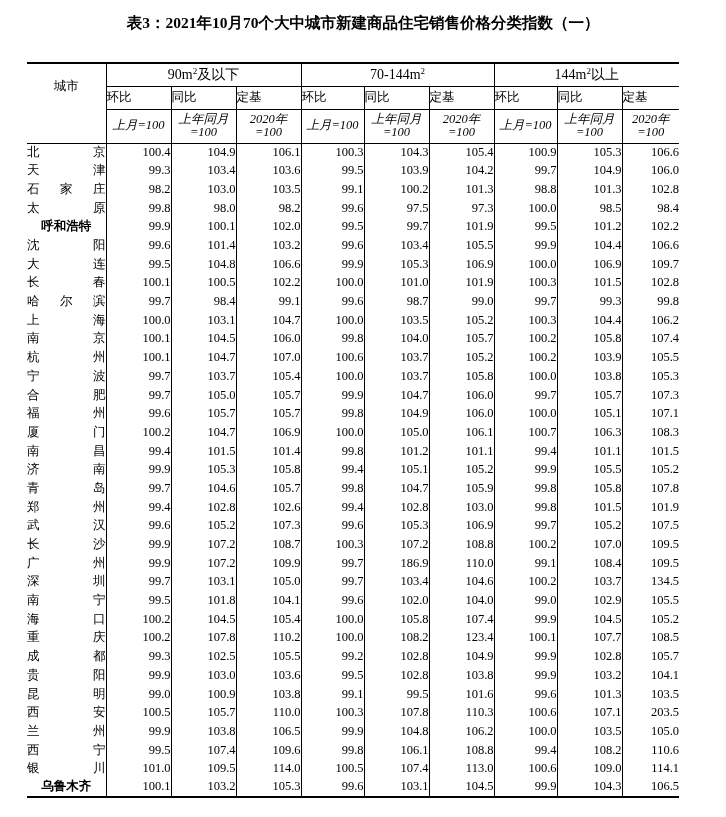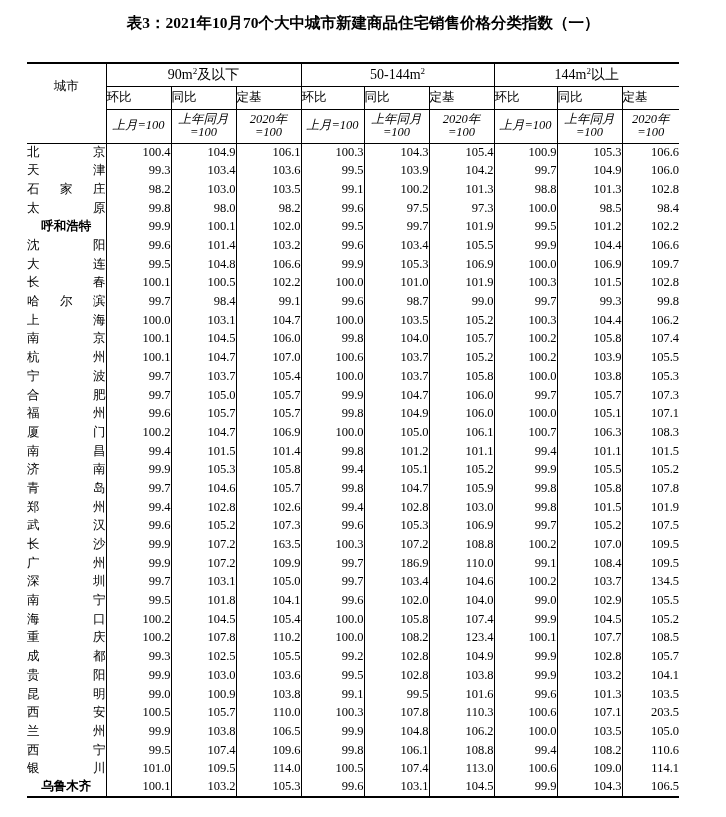--- a/index.html
+++ b/index.html
@@ -137,21 +137,21 @@
       </colgroup>
 
       <thead>
 
         <tr>
           <td class="city-head rule-top" rowspan="2">城市</td>
           <td class="grp rule-top hl vl-thin-l" colspan="3">
             <span class="grp-txt">90m</span><span class="sup">2</span><span class="grp-txt">及以下</span>
           </td>
           <td class="grp rule-top hl vl-thick-l" colspan="3">
-            <span class="grp-txt">50-144m</span><span class="sup">2</span><span class="grp-txt"></span>
+            <span class="grp-txt">70-144m</span><span class="sup">2</span><span class="grp-txt"></span>
           </td>
           <td class="grp rule-top hl vl-thick-l" colspan="3">
             <span class="grp-txt">144m</span><span class="sup">2</span><span class="grp-txt">以上</span>
           </td>
         </tr>
 
         <tr>
           <td class="sub1 hl vl-thin-l">环比</td>
           <td class="sub1 hl vl-thin-l">同比</td>
           <td class="sub1 hl vl-thin-l">定基</td>
@@ -451,21 +451,21 @@
             <td class="num vl-thin-l">105.3</td>
             <td class="num vl-thin-l">106.9</td>
             <td class="num vl-thick-l">99.7</td>
             <td class="num vl-thin-l">105.2</td>
             <td class="num vl-thin-l">107.5</td>
           </tr>
           <tr>
             <td class="city">长沙</td>
             <td class="num vl-thin-l">99.9</td>
             <td class="num vl-thin-l">107.2</td>
-            <td class="num vl-thin-l">163.5</td>
+            <td class="num vl-thin-l">108.7</td>
             <td class="num vl-thick-l">100.3</td>
             <td class="num vl-thin-l">107.2</td>
             <td class="num vl-thin-l">108.8</td>
             <td class="num vl-thick-l">100.2</td>
             <td class="num vl-thin-l">107.0</td>
             <td class="num vl-thin-l">109.5</td>
           </tr>
           <tr>
             <td class="city">广州</td>
             <td class="num vl-thin-l">99.9</td>

